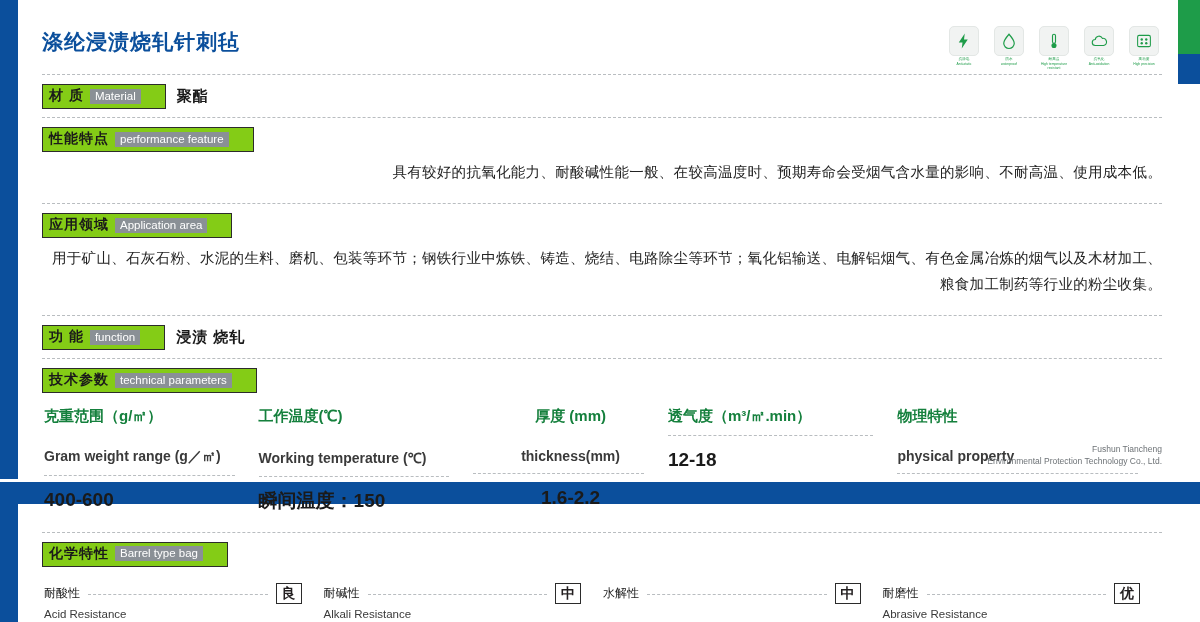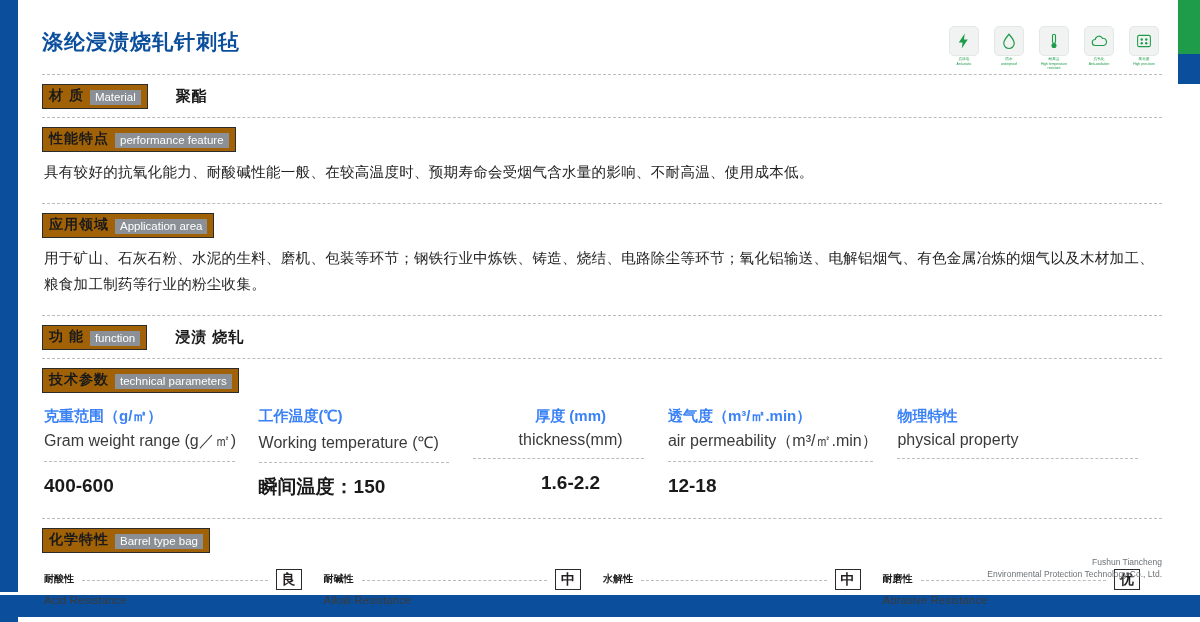--- a/index.html
+++ b/index.html
@@ -10,21 +10,21 @@
     width: 1200px;
     height: 622px;
     background: #ffffff;
     font-family: "Liberation Sans", sans-serif;
     color: #231f20;
     overflow: hidden;
   }
   .page {
     position: relative;
     width: 1200px;
-    height: 617px;
+    height: 504px;
     box-sizing: border-box;
   }
   
   .left-bar {
     position: absolute;
     left: 0; top: 0;
     width: 18px; height: 622px;
     background: #0b4f9c;
   }
   .left-bar-inner {
@@ -124,77 +124,79 @@
   }
 
   
   .chip-row {
     padding: 9px 0 0 0;
     display: flex;
     align-items: center;
   }
   .chip {
     display: inline-flex;
-    align-items: flex-end;
+    align-items: center;
     border: 1px solid #2b2b2b;
-    padding: 2px 6px 3px 6px;
+    padding: 2px 24px 3px 6px;
     gap: 6px;
-    background: #a16207;
+    background: #84cc16;
   }
   .chip .cn {
     font-size: 14px;
     font-weight: bold;
     color: #1a1a1a;
     letter-spacing: 1px;
   }
   .chip .en {
     font-size: 11.5px;
     color: #ffffff;
     background: #8a9096;
     padding: 1px 5px 2px 5px;
     white-space: nowrap;
   }
   .chip-after {
-    margin-left: 28px;
+    margin-left: 11px;
     font-size: 15px;
     font-weight: bold;
     color: #1a1a1a;
     letter-spacing: 1px;
   }
   .para {
     font-size: 14.5px;
     line-height: 1.75;
     color: #232323;
     padding: 8px 0 10px 2px;
     letter-spacing: 0.3px;
+    text-align: right;
   }
   .section {
     padding-bottom: 8px;
   }
 
   
   .params {
     display: flex;
     padding: 14px 0 8px 2px;
   }
   .pcol { box-sizing: border-box; }
   .pcol.c1 { width: 215px; }
   .pcol.c2 { width: 215px; }
   .pcol.c3 { width: 195px; text-align: center; }
   .pcol.c4 { width: 230px; }
   .pcol.c5 { width: 265px; }
   .p-cn {
     font-size: 15px;
     font-weight: bold;
-    color: #3b82f6;
+    color: #15803d;
   }
   .p-en {
-    font-size: 16px;
+    font-size: 14px;
     color: #3a3a3a;
-    margin-top: 5px;
+    margin-top: 22px;
+    font-weight: bold;
   }
   .p-line {
     border-top: 1px dashed #b9bdc0;
     margin: 9px 24px 0 0;
     height: 0;
   }
   .p-val {
     font-size: 19px;
     font-weight: bold;
     color: #1a1a1a;
@@ -211,22 +213,22 @@
   .ccol {
     width: 280px;
     position: relative;
     box-sizing: border-box;
   }
   .c-top {
     display: flex;
     align-items: center;
   }
   .c-cn {
-    font-size: 10px;
-    font-weight: bold;
+    font-size: 12px;
+    font-weight: normal;
     color: #1a1a1a;
     white-space: nowrap;
   }
   .c-dash {
     flex: 1;
     border-top: 1px dashed #b9bdc0;
     margin: 0 8px;
     height: 0;
     position: relative;
     top: 1px;
@@ -416,21 +418,20 @@
           <div class="p-en">thickness(mm)</div>
           <div class="p-line"></div>
           <div class="p-val">
             <span class="sub">1.6-2.2</span>
             <span class="sub"></span>
           </div>
         </div>
 
         <div class="pcol c4">
           <div class="p-cn">透气度（m³/㎡.min）</div>
-          <div class="p-en">air permeability（m³/㎡.min）</div>
           <div class="p-line"></div>
           <div class="p-val">
             <span class="sub">12-18</span>
             <span class="sub"></span>
           </div>
         </div>
 
         <div class="pcol c5">
           <div class="p-cn">物理特性</div>
           <div class="p-en">physical property</div>

